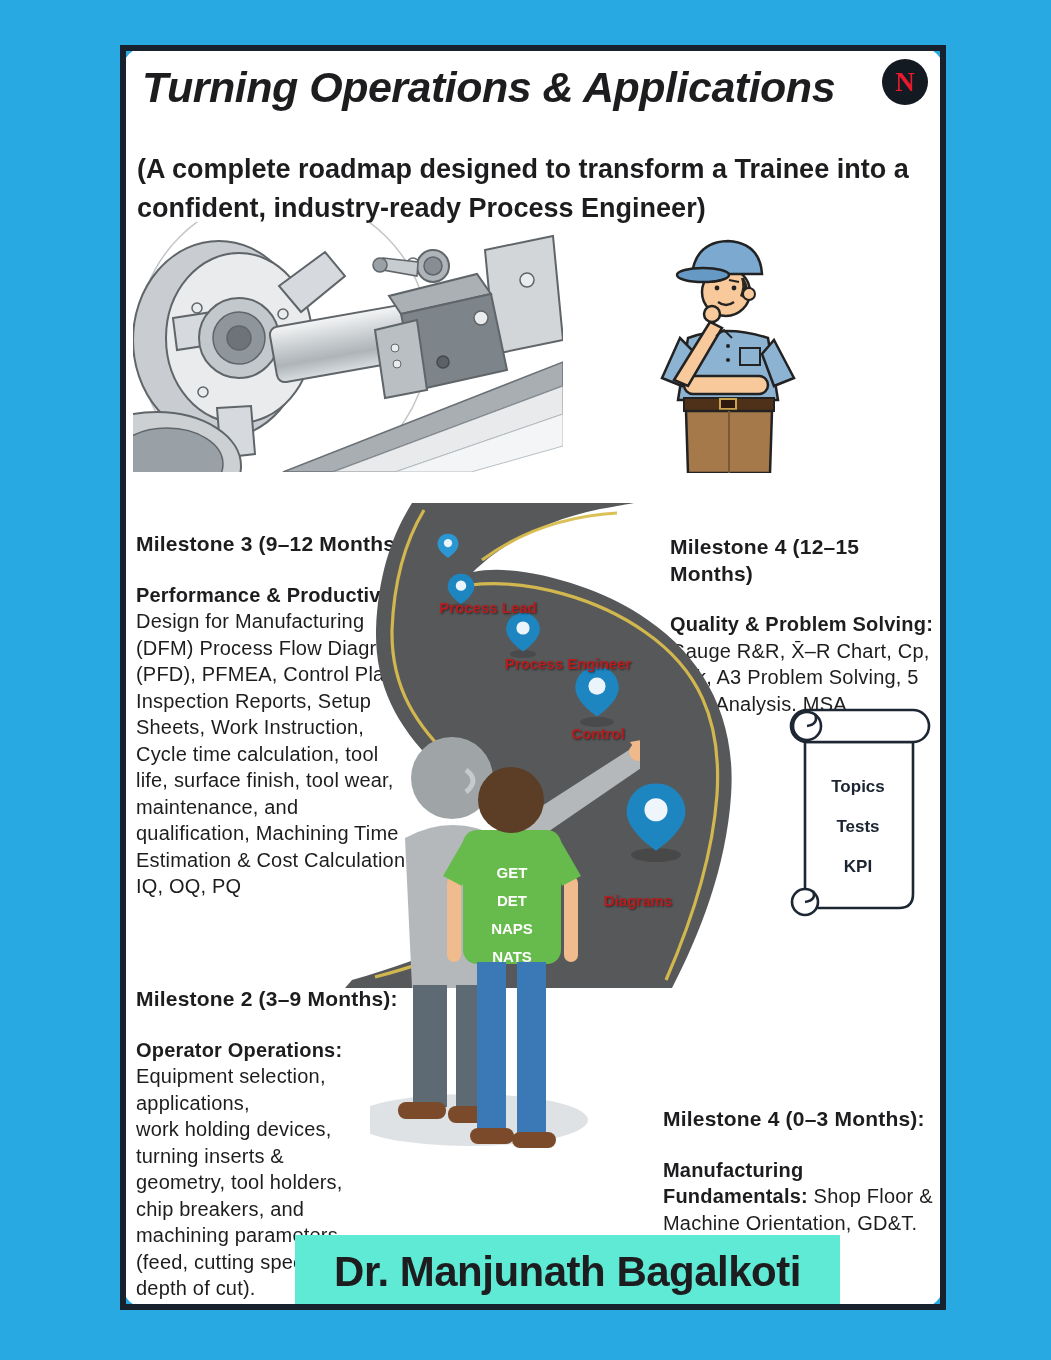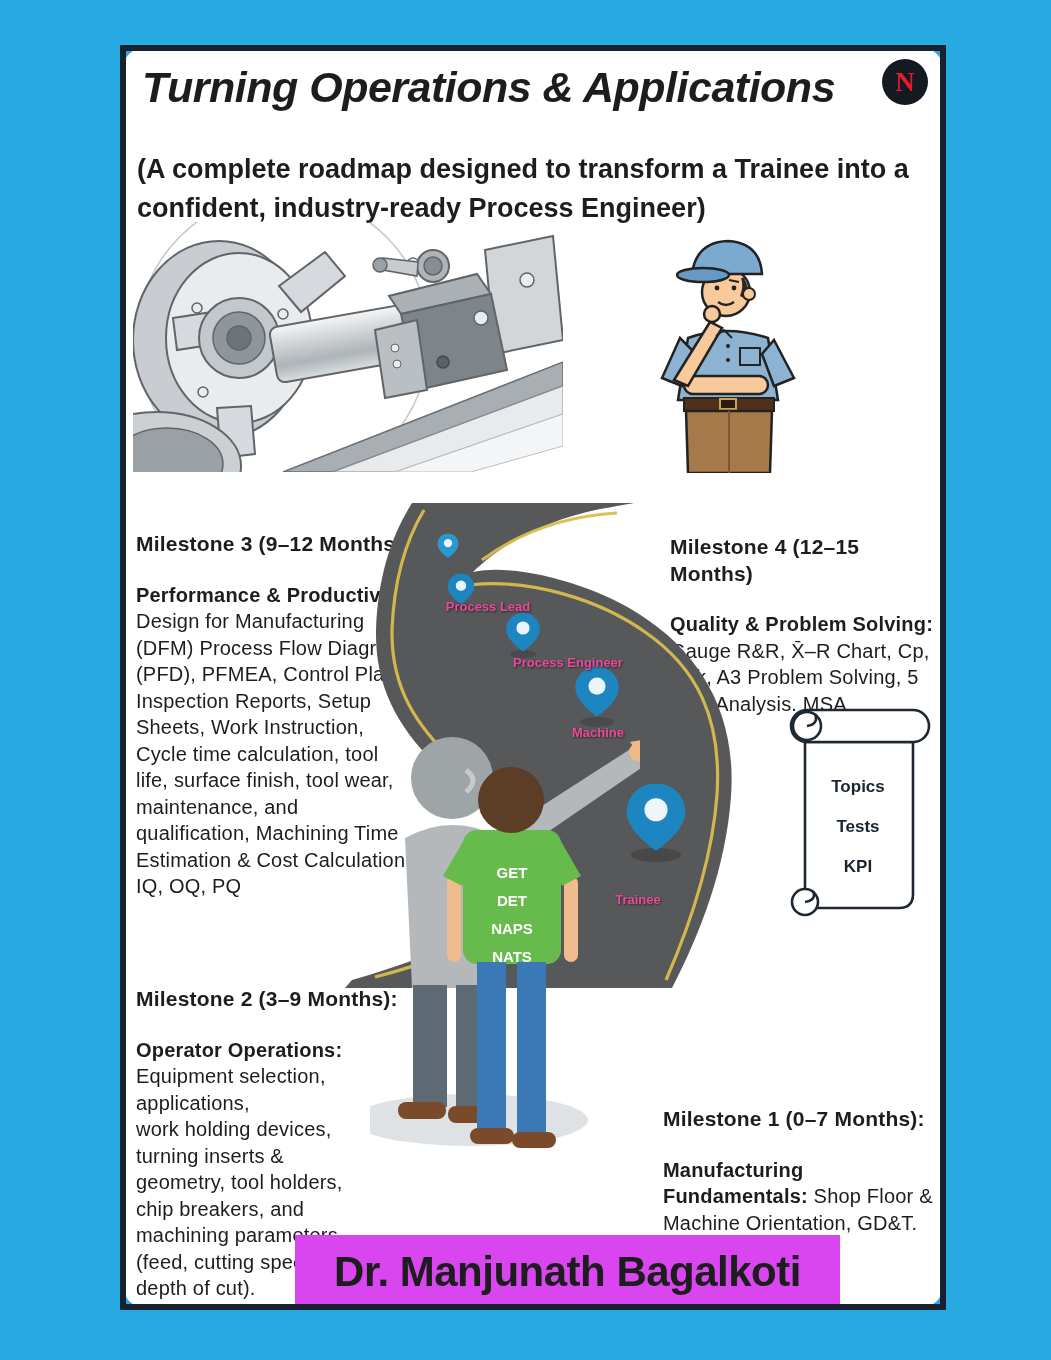--- a/index.html
+++ b/index.html
@@ -16,24 +16,24 @@
   .subtitle{position:absolute;left:17px;top:92px;width:800px;font-size:27px;font-weight:bold;line-height:1.45;
             white-space:pre-line;margin-top:13px;}
 
   .illus{position:absolute;}
   .m-block{position:absolute;font-size:20px;line-height:26.5px;letter-spacing:.2px;}
   .m-heading{font-weight:bold;font-size:21px;margin:0 0 24px 0;}
   .m-lead{font-weight:bold;}
   .m-body{white-space:pre-line;}
   .m-bold{font-weight:normal;}
 
-  .pin-label{position:absolute;transform:translateX(-50%);color:#ec4899;font-weight:bold;font-size:13px;
+  .pin-label{position:absolute;transform:translateX(-50%);color:#b91c1c;font-weight:bold;font-size:15px;
              white-space:nowrap;text-shadow:1px 1px 2px rgba(0,0,0,.55);z-index:6;}
 
-  .author-box{position:absolute;left:175px;top:1190px;width:545px;height:74px;background:#d946ef;z-index:10;
+  .author-box{position:absolute;left:175px;top:1190px;width:545px;height:74px;background:#5eead4;z-index:10;
               display:flex;align-items:center;justify-content:center;}
   .author-box div{font-size:42px;font-weight:bold;letter-spacing:-0.5px;white-space:nowrap;}
 
   .z-road{z-index:4;} .z-people{z-index:7;} .z-scroll{z-index:5;}
   svg text{font-family:"Liberation Sans",sans-serif;}
 </style>
 </head>
 <body>
 
 <div class="canvas">
@@ -178,22 +178,22 @@
         <circle cy="-2.5" r="5.5" fill="#eaf4fa"></circle>
       </g>
       <g transform="translate(656,815) scale(2.1)">
         <path fill="#1d86c0" d="M0 -15 C-8.5 -15 -14 -8.5 -14 -1.5 C-14 8 0 17 0 17 C0 17 14 8 14 -1.5 C14 -8.5 8.5 -15 0 -15 Z"></path>
         <circle cy="-2.5" r="5.5" fill="#eef6fb"></circle>
       </g>
     </svg>
 
     <div class="pin-label" style="left:368px;top:554px;">Process Lead</div>
     <div class="pin-label" style="left:448px;top:610px;">Process Engineer</div>
-    <div class="pin-label" style="left:478px;top:680px;">Machine</div>
-    <div class="pin-label" style="left:518px;top:847px;">Trainee</div>
+    <div class="pin-label" style="left:478px;top:680px;">Control</div>
+    <div class="pin-label" style="left:518px;top:847px;">Diagrams</div>
 
     <svg class="illus z-scroll" style="left:645px;top:653px;" width="175" height="232" viewBox="0 0 175 232">
       <g fill="#fff" stroke="#1c2733" stroke-width="2.6">
         <path d="M40 44 L40 196 Q40 210 54 210 L134 210 Q148 210 148 196 L148 44 Z"></path>
         <rect x="26" y="12" width="138" height="32" rx="16"></rect>
         <circle cx="42" cy="28" r="14"></circle>
         <path d="M42 28 Q54 26 50 16" fill="none"></path>
         <circle cx="40" cy="204" r="13"></circle>
         <path d="M40 204 Q52 202 48 193" fill="none"></path>
       </g>
@@ -266,21 +266,21 @@
 work holding devices,
 turning inserts &amp;
 geometry, tool holders,
 chip breakers, and
 machining parameters
 (feed, cutting speed,
 depth of cut).</div>
     </div>
 
     <div class="m-block" style="left:543px;top:1061px;width:278px;">
-      <p class="m-heading">Milestone 1 (0–7 Months):</p>
+      <p class="m-heading">Milestone 4 (0–3 Months):</p>
       <span class="m-lead">Manufacturing Fundamentals:</span><span> Shop Floor &amp; Machine Orientation, GD&amp;T.</span>
     </div>
 
     <div class="author-box">
       <div>Dr. Manjunath Bagalkoti</div>
     </div>
 
     <div class="card-frame"></div>
   </div>
 </div>

